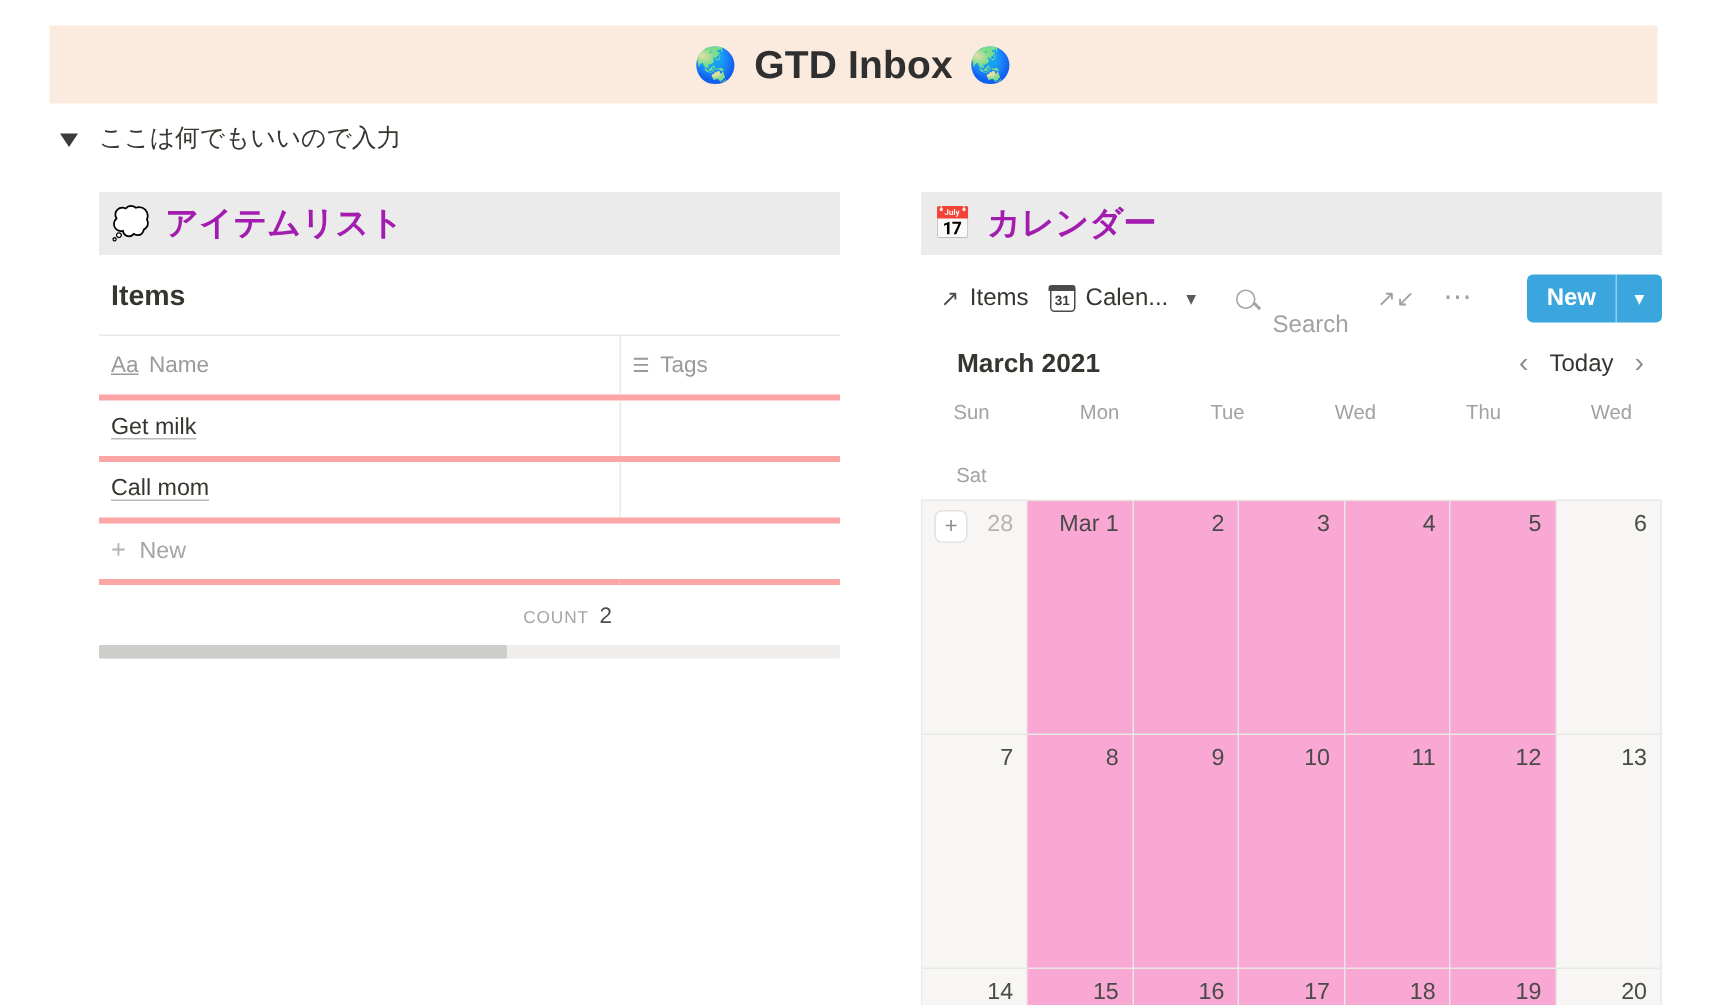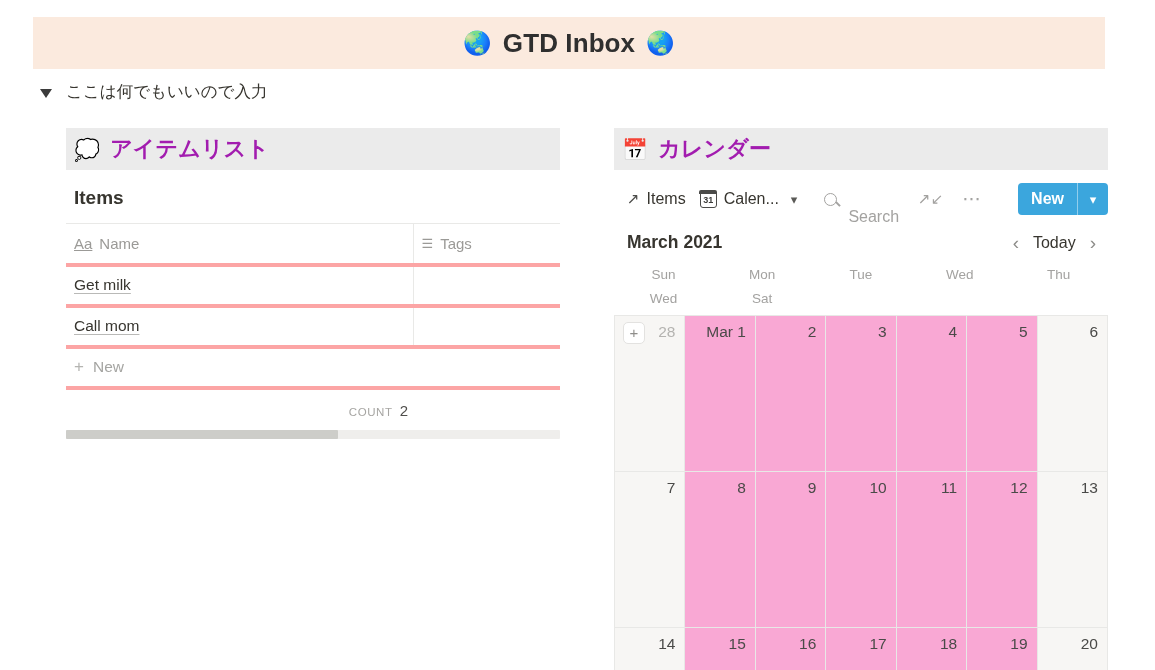--- a/index.html
+++ b/index.html
@@ -142,27 +142,27 @@
     width: 30px; font-size: 13px;
   }
   .sp8 { width: 14px; } .sp20 { width: 27px; } .sp14 { width: 19px; }
   .grow { flex: 1; }
 
   
   .month-bar {
     display: flex; align-items: center;
     padding: 6px 12px 14px 13px;
   }
-  .month-label { font-size: 17.5px; font-weight: 600; color: #37352f; }
+  .month-label { font-size: 17.5px; font-weight: 600; color: #37352f; margin-left: 11px; }
   .month-nav { display: flex; align-items: center; gap: 14px; }
   .navchev { font-size: 19px; color: #8d8c89; cursor: pointer; line-height: 1; }
   .today-btn { font-size: 16px; color: #37352f; cursor: pointer; text-align: center; }
 
   
-  .dow-row { display: grid; grid-template-columns: repeat(5, 1fr); }
+  .dow-row { display: grid; grid-template-columns: repeat(6, 1fr); gap: 18px; }
   .dow {
     font-size: 13.5px; color: #a3a2a0; text-align: center;
     padding-bottom: 9px;
   }
   .cal-grid {
     display: grid; grid-template-columns: repeat(7, 1fr);
     border-top: 1px solid #e8e8e6; border-left: 1px solid #e8e8e6;
   }
   .cal-cell {
     height: 156px;

